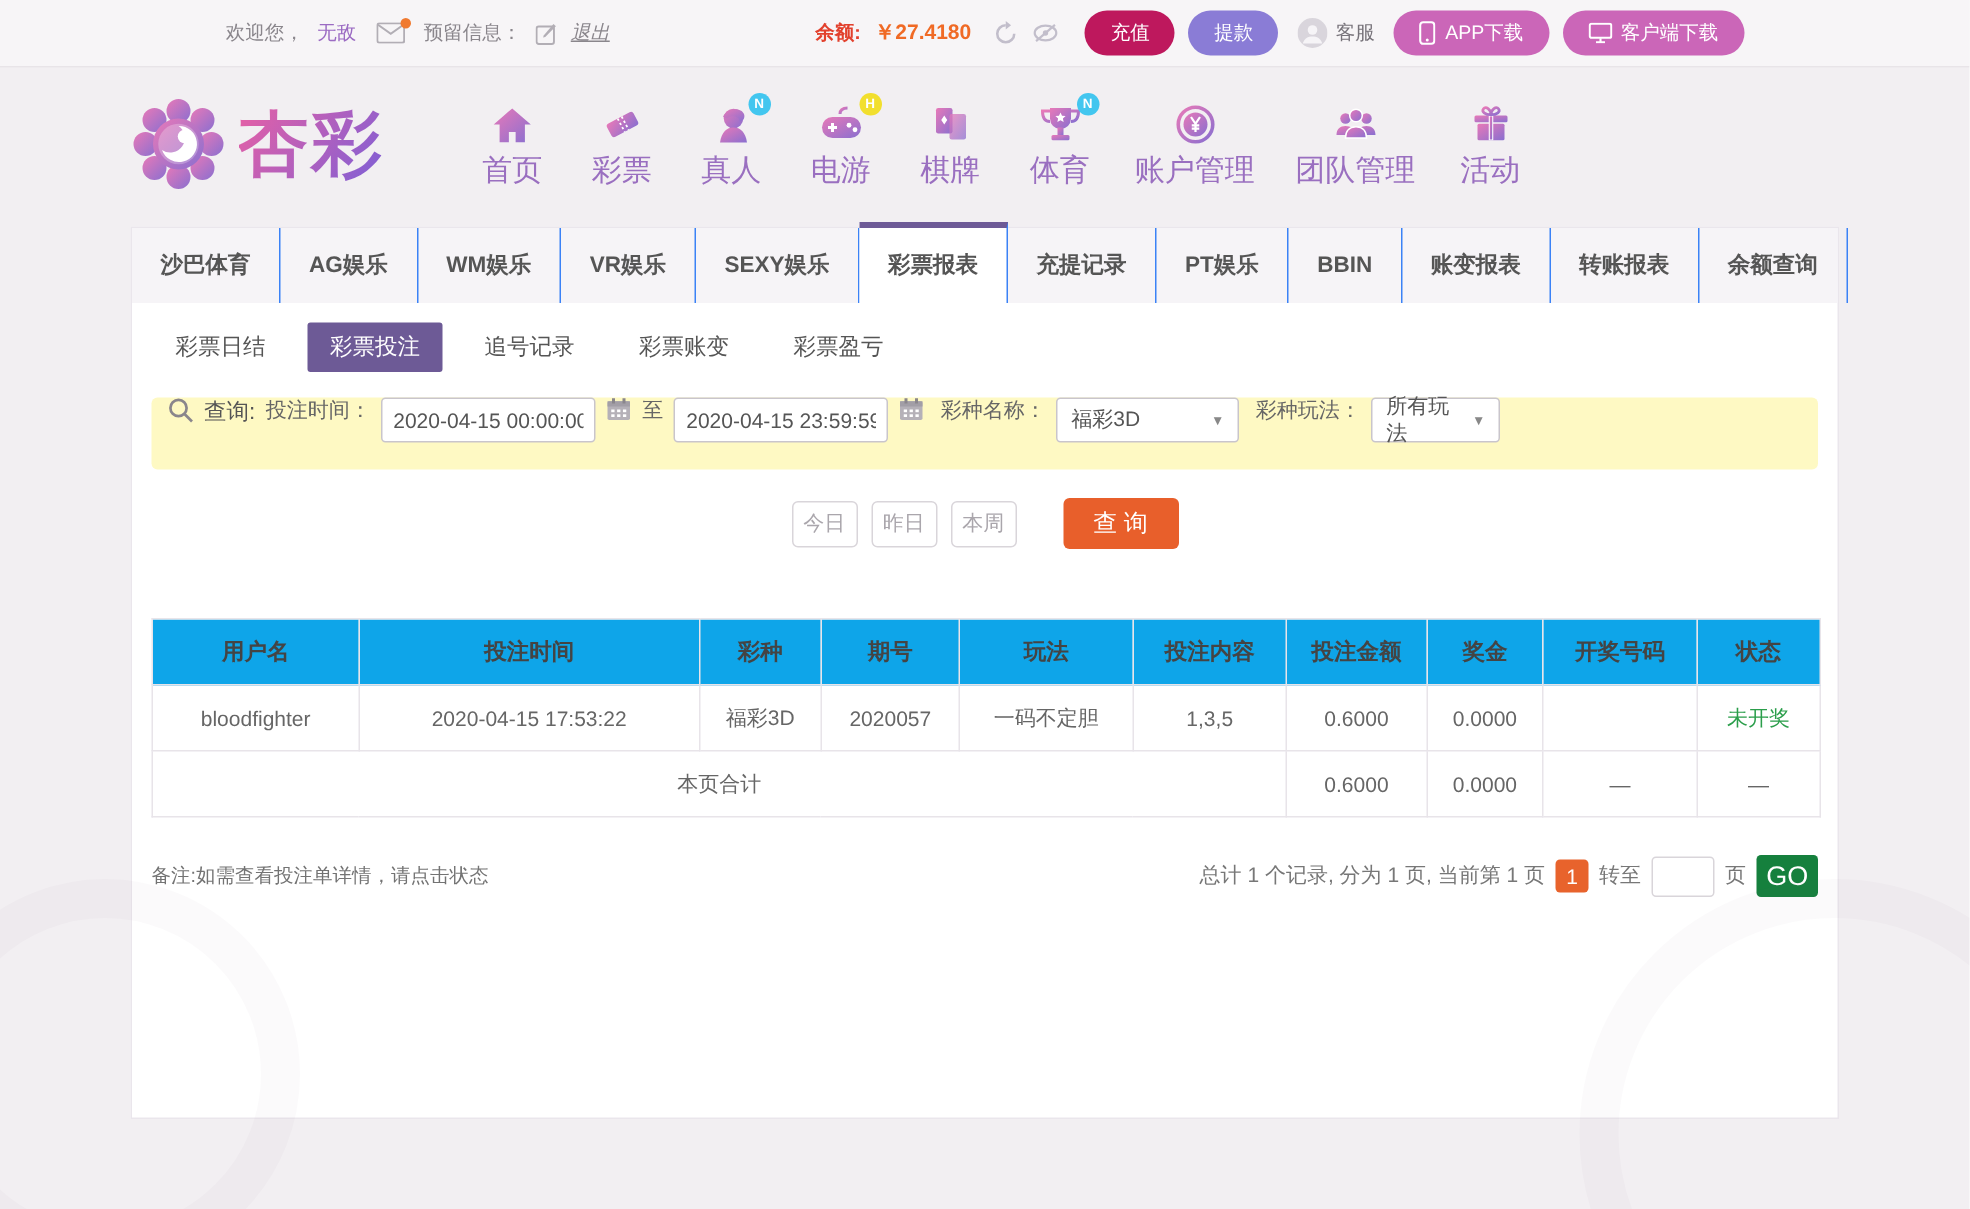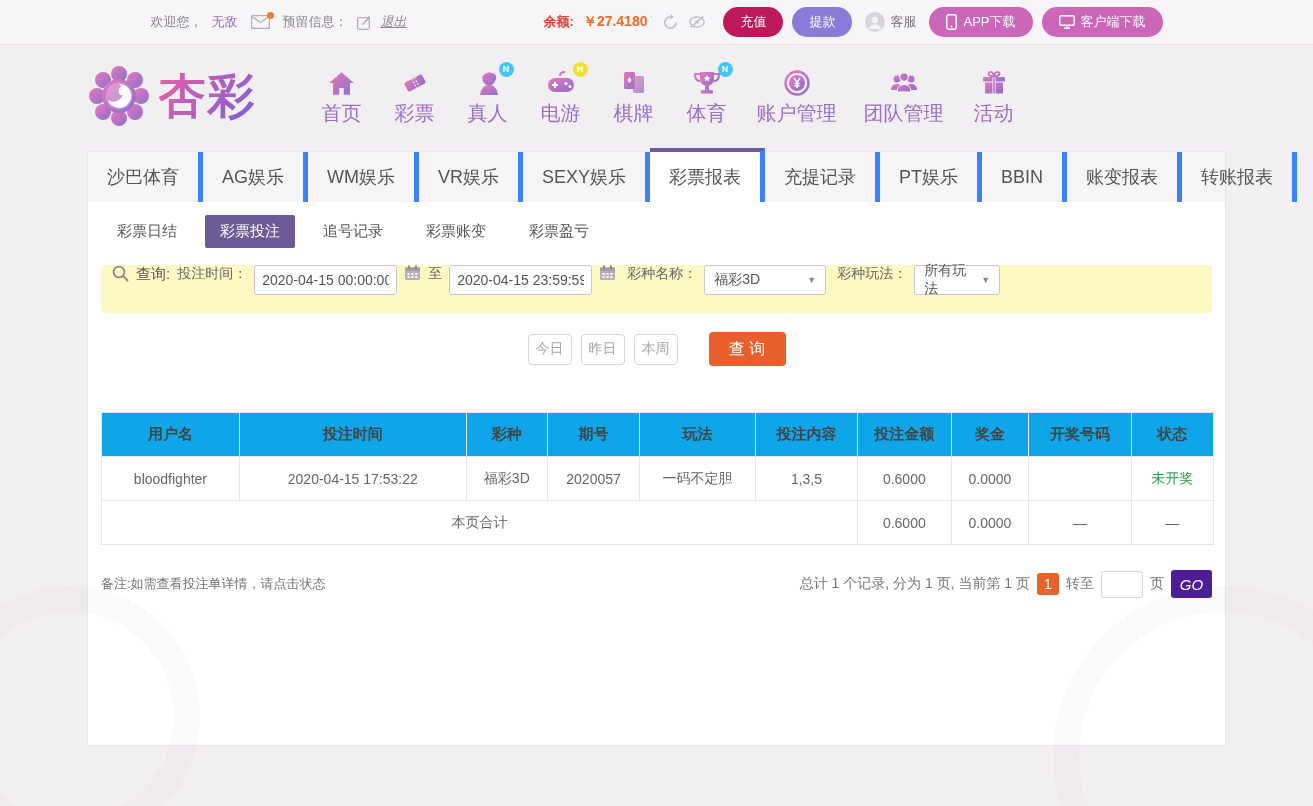--- a/index.html
+++ b/index.html
@@ -39,21 +39,21 @@
   .nav-item { display: flex; flex-direction: column; align-items: center; gap: 4px; cursor: pointer; min-width: 46px; position: relative; }
   .nav-label { font-size: 20px; color: #9a6fc0; white-space: nowrap; }
   .nav-ico { position: relative; height: 30px; display: flex; align-items: flex-end; }
   .badge { position: absolute; top: -4px; right: -12px; width: 15px; height: 15px; border-radius: 50%; color: #fff; font-size: 9px; font-weight: bold; display: flex; align-items: center; justify-content: center; }
   .badge.n { background: #43c6ef; }
   .badge.h { background: #f2df2e; }
   .badge:empty { display: none; }
   
   .card { width: 1139px; margin: 4px auto 0; background: #fff; border: 1px solid #eae6ec; min-height: 595px; position: relative; }
   .tabbar { display: flex; background: #f6f4f7; height: 50px; }
-  .tab { line-height: 50px; padding: 0 19px; font-size: 18px; color: #555; border-right: 5px solid #3b82f6; cursor: pointer; white-space: nowrap; }
+  .tab { line-height: 50px; padding: 0 19px; font-size: 15px; color: #555; border-right: 1px solid #3b82f6; cursor: pointer; white-space: nowrap; font-weight: bold; }
   .tab.active { background: #fff; border-top: 4px solid #6d5a96; margin-top: -4px; height: 54px; }
   .subtabs { display: flex; gap: 13px; padding: 13px 14px 12px; }
   .subtab { padding: 7px 15px; font-size: 15px; color: #555; cursor: pointer; }
   .subtab.active { background: #6d5a96; color: #fff; border-radius: 2px; }
   
   .searchbar { margin: 5px 13px 0; height: 48px; background: #fef9c3; border-radius: 4px; display: flex; padding: 0 11px; gap: 7px; font-size: 14px; color: #666; }
   .searchbar .lbl { white-space: nowrap; }
   .dt-input { width: 143px; height: 30px; border: 1px solid #c9c5cc; border-radius: 3px; padding: 0 7px; font-size: 14px; color: #555; background: #fff; font-family: inherit; }
   .sel { background: #fff; border: 1px solid #c9c5cc; border-radius: 3px; height: 30px; display: inline-flex; align-items: center; justify-content: space-between; padding: 0 9px; color: #555; cursor: pointer; }
   .sel .arrow { font-size: 9px; color: #888; margin-left: 10px; }
@@ -68,21 +68,21 @@
   th, td { border: 1px solid #e8e4e9; height: 44px; text-align: center; font-size: 14px; }
   th { background: #0ea5e9; color: #444; font-size: 15px; }
   td { color: #666; }
   td.status { color: #2b9e4b; cursor: pointer; }
   
   .cardfoot { margin: 25px 13px 0; display: flex; justify-content: space-between; align-items: center; }
   .note { color: #737373; font-size: 13px; }
   .pager { display: flex; align-items: center; gap: 7px; color: #777; font-size: 14px; }
   .page-badge { width: 22px; height: 22px; background: #e8632c; color: #fff; border-radius: 3px; display: flex; align-items: center; justify-content: center; font-size: 14px; }
   .goto-input { width: 42px; height: 27px; border: 1px solid #d9d5da; border-radius: 3px; padding: 0 5px; font-family: inherit; }
-  .go-btn { width: 41px; height: 28px; background: #4c1d95; border: none; border-radius: 3px; color: #fff; font-size: 15px; cursor: pointer; font-family: inherit; font-style: italic; }
+  .go-btn { width: 41px; height: 28px; background: #15803d; border: none; border-radius: 3px; color: #fff; font-size: 18px; cursor: pointer; font-family: inherit; }
   
   .wm { position: absolute; border-radius: 50%; border: 26px solid rgba(120,100,140,0.03); pointer-events: none; }
   .wm1 { width: 260px; height: 260px; left: -60px; bottom: -40px; }
   .wm2 { width: 340px; height: 340px; right: -80px; bottom: -120px; }
 </style>
 </head>
 <body>
 
 <svg width="0" height="0" style="position:absolute" aria-hidden="true">
   <defs>

